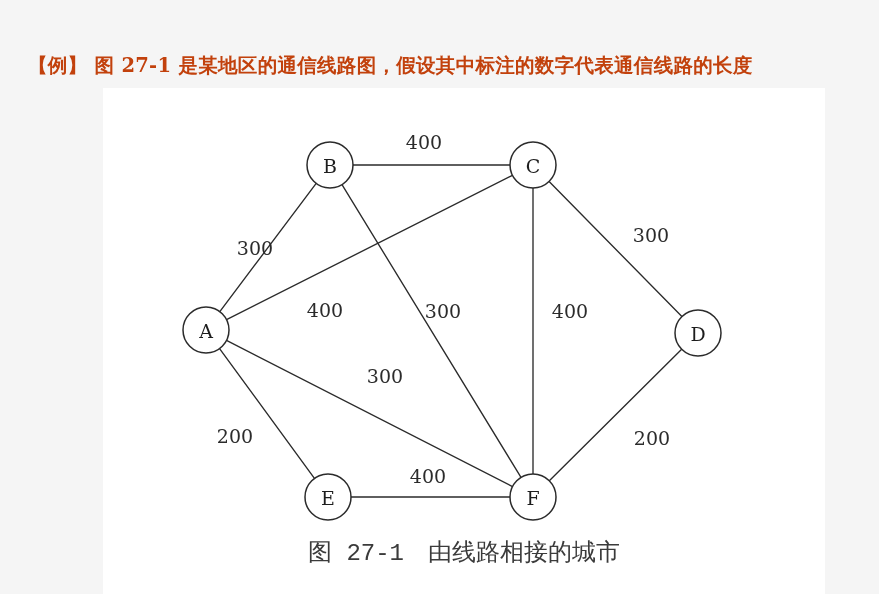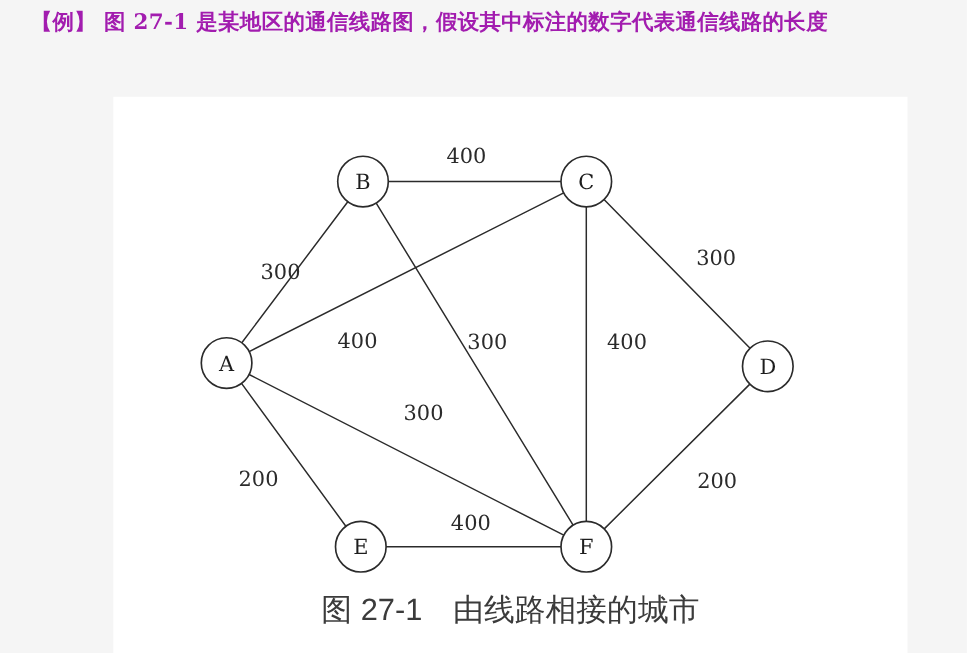--- a/index.html
+++ b/index.html
@@ -25,23 +25,24 @@
     height: 80px;
     padding: 0;
     box-sizing: border-box;
     color: #4a4a4a;
   }
   .text-line {
     position: absolute;
     white-space: nowrap;
     font-size: 19.5px;
     letter-spacing: 0.3px;
-    color: #a21caf;
+    color: #c2410c;
     font-family: "DejaVu Serif", "Liberation Serif", serif;
     font-weight: 600;
+    margin-top: 46px;
   }
   .text-line.line1 { left: 28px; top: 6px; }
   .text-line.line2 { left: 0px;  top: 40px; }
 
   
   #figure-panel {
     position: absolute;
     left: 103px;
     top: 88px;
     width: 722px;
@@ -85,23 +86,23 @@
     dominant-baseline: central;
   }
 
   
   #figure-caption {
     position: absolute;
     left: 0;
     top: 448px;
     width: 722px;
     text-align: center;
-    font-size: 28px;
+    font-size: 24px;
     color: #3b3b3b;
-    font-family: Liberation Sans, sans-serif;
+    font-family: Liberation Mono, monospace;
     white-space: pre;
   }
 </style>
 </head>
 <body>
 
 <div id="problem-text">
   <div class="text-line line1">【例】 图 27-1 是某地区的通信线路图，假设其中标注的数字代表通信线路的长度</div>
 </div>
 

